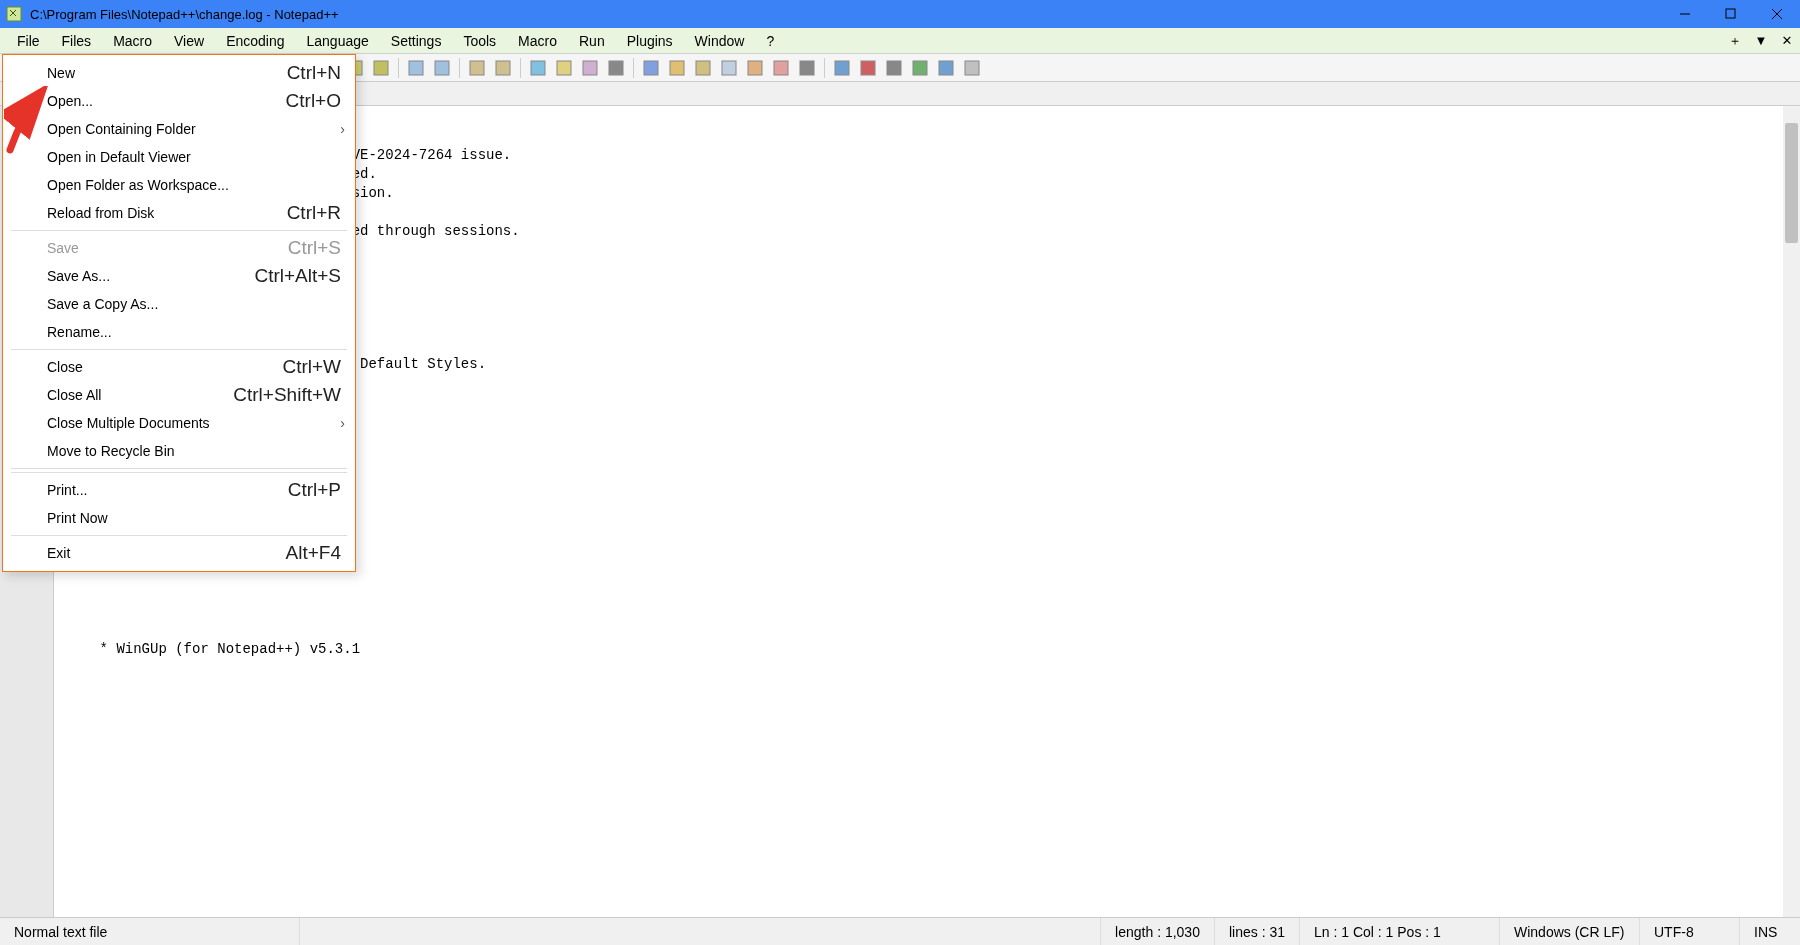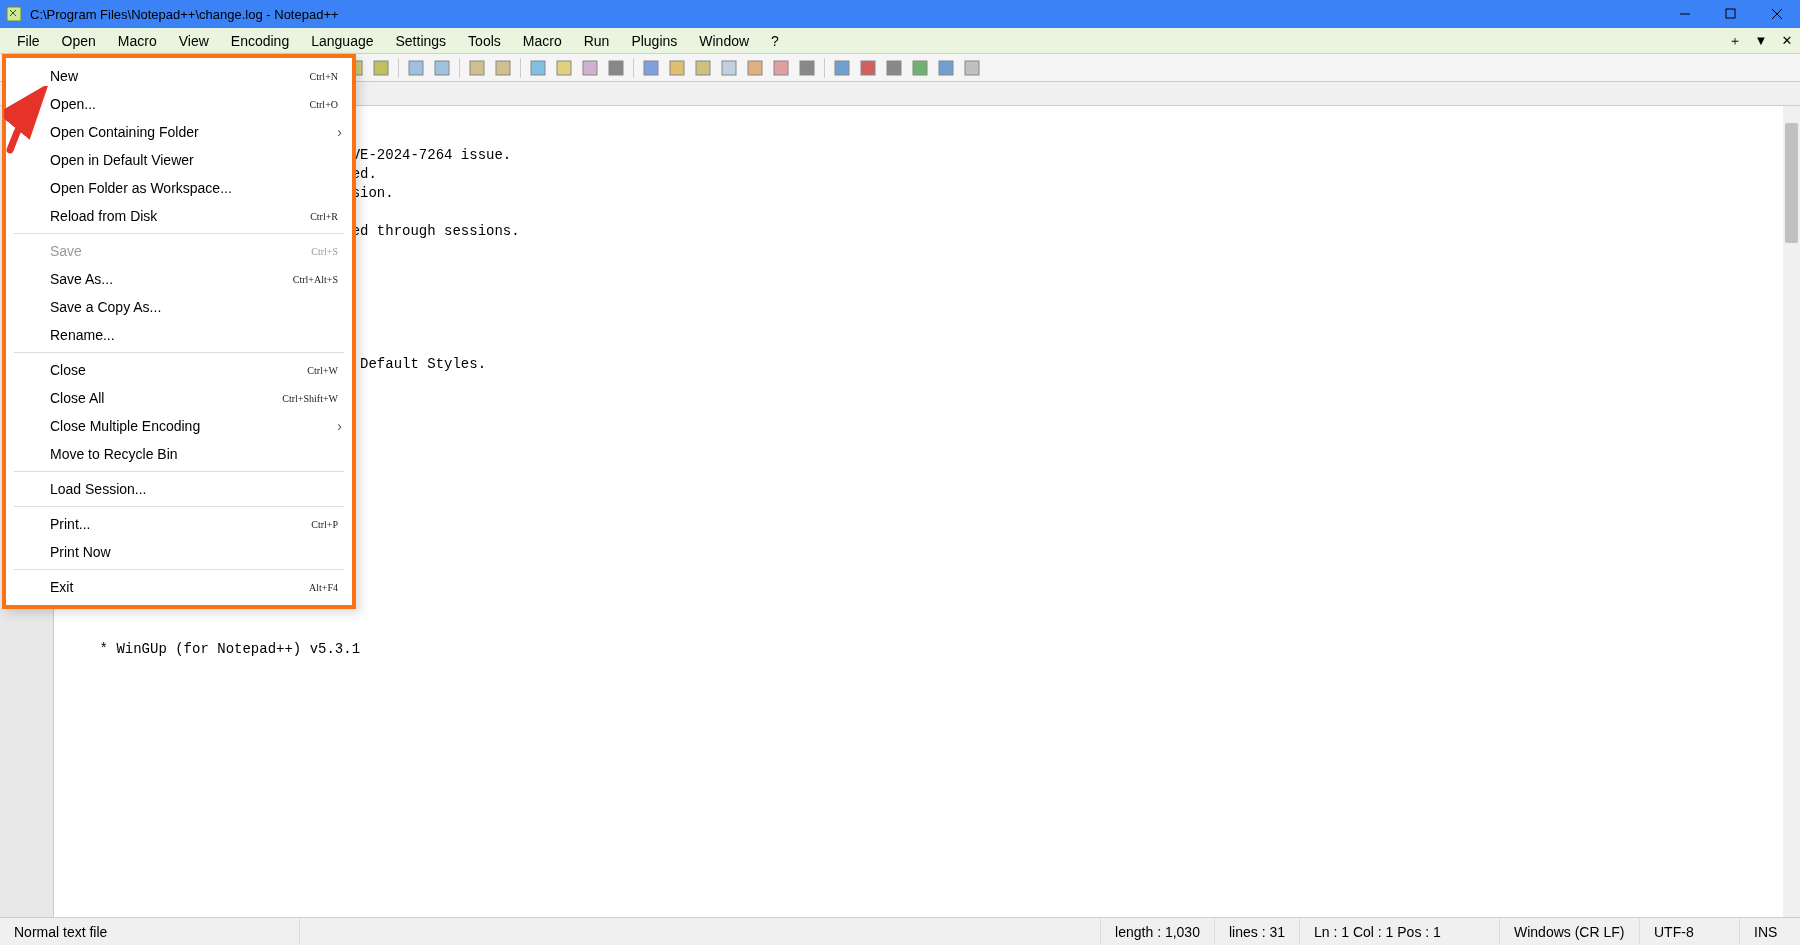--- a/index.html
+++ b/index.html
@@ -149,35 +149,35 @@
   align-items: center;
 }
 .statusbar .flex { flex: 1; }
 
 .dropdown {
   position: absolute;
   left: 2px;
   top: 54px;
   width: 354px;
   background: #fff;
-  border: 4px solid #f97316;
+  border: 1px solid #f97316;
   box-shadow: 4px 4px 10px rgba(0,0,0,0.15);
   z-index: 100;
   padding: 4px 0;
 }
 .dropdown .dd-item {
   display: flex;
   align-items: center;
   height: 28px;
   padding: 0 14px 0 44px;
   font-size: 14px;
   position: relative;
 }
 .dropdown .dd-item .label { flex: 1; }
-.dropdown .dd-item .shortcut { color: #222; font-size: 10px; font-family: Liberation Serif, serif; }
+.dropdown .dd-item .shortcut { color: #222; font-size: 19px; }
 .dropdown .dd-item .submenu-arrow {
   position: absolute; right: 10px;
   color:#555;
 }
 .dropdown .dd-item.disabled { color: #999; }
 .dropdown .dd-item.disabled .shortcut { color: #999; }
 .dropdown .dd-sep {
   height: 1px;
   background: #ddd;
   margin: 3px 8px;
@@ -216,21 +216,21 @@
         <svg width="12" height="12">
           <line x1="1" y1="1" x2="11" y2="11" stroke="#000"></line>
           <line x1="11" y1="1" x2="1" y2="11" stroke="#000"></line>
         </svg>
       </div>
   </div>
 </div>
 
 <div class="menubar" id="menubar">
   <div class="menu-item">File</div>
-    <div class="menu-item">Open</div>
+    <div class="menu-item">Files</div>
     <div class="menu-item">Macro</div>
     <div class="menu-item">View</div>
     <div class="menu-item">Encoding</div>
     <div class="menu-item">Language</div>
     <div class="menu-item">Settings</div>
     <div class="menu-item">Tools</div>
     <div class="menu-item">Macro</div>
     <div class="menu-item">Run</div>
     <div class="menu-item">Plugins</div>
     <div class="menu-item">Window</div>
@@ -551,30 +551,27 @@
     <div class="dd-sep"></div>
     <div class="dd-item">
       <span class="label">Close</span>
       <span class="shortcut">Ctrl+W</span>
     </div>
     <div class="dd-item">
       <span class="label">Close All</span>
       <span class="shortcut">Ctrl+Shift+W</span>
     </div>
     <div class="dd-item">
-      <span class="label">Close Multiple Encoding</span>
+      <span class="label">Close Multiple Documents</span>
       <span class="submenu-arrow">›</span>
     </div>
     <div class="dd-item">
       <span class="label">Move to Recycle Bin</span>
     </div>
     <div class="dd-sep"></div>
-    <div class="dd-item">
-      <span class="label">Load Session...</span>
-    </div>
     <div class="dd-sep"></div>
     <div class="dd-item">
       <span class="label">Print...</span>
       <span class="shortcut">Ctrl+P</span>
     </div>
     <div class="dd-item">
       <span class="label">Print Now</span>
     </div>
     <div class="dd-sep"></div>
     <div class="dd-item">

